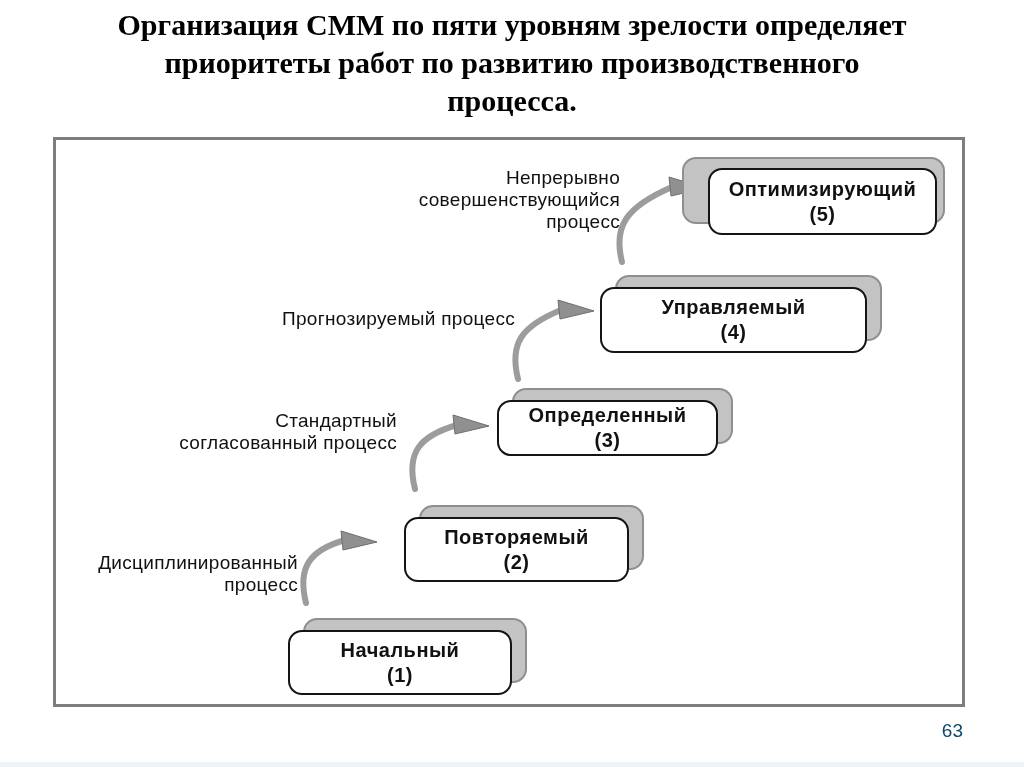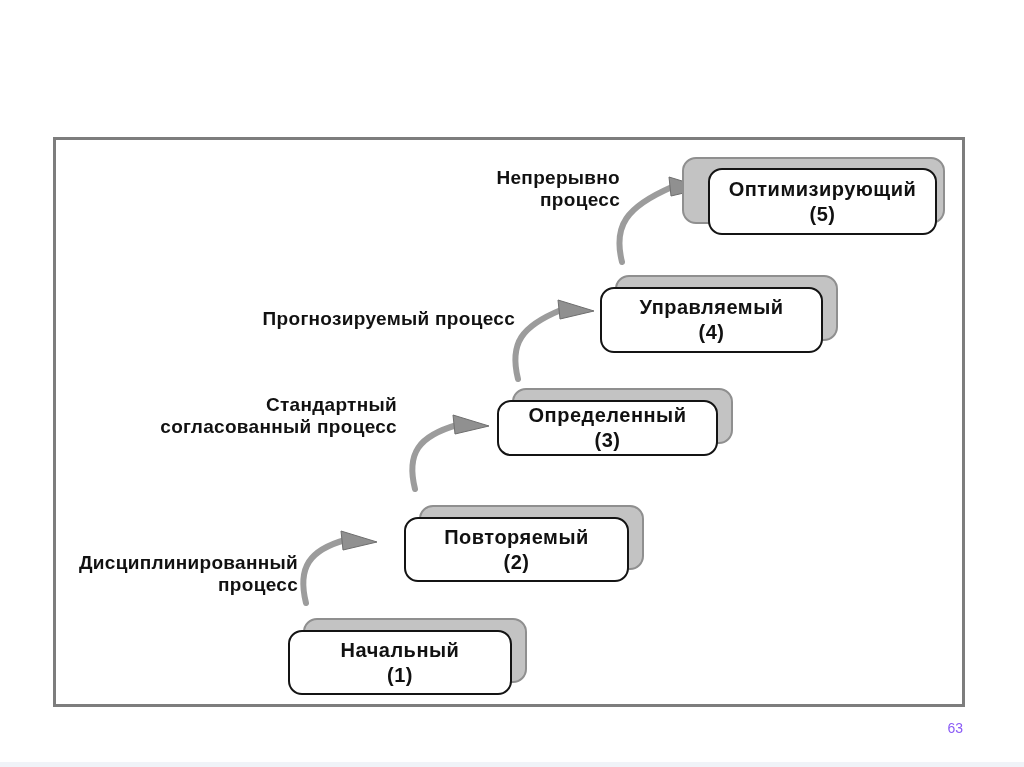--- a/index.html
+++ b/index.html
@@ -54,54 +54,59 @@
     box-sizing:border-box;
     display:flex;flex-direction:column;
     align-items:center;justify-content:center;
     font-weight:bold;font-size:20px;line-height:25px;
     color:#111111;
     letter-spacing:0.5px;
   }
   .l1{left:288px;top:630px;width:224px;height:65px;}
   .l2{left:404px;top:517px;width:225px;height:65px;}
   .l3{left:497px;top:400px;width:221px;height:56px;}
-  .l4{left:600px;top:287px;width:223px;height:66px;}
+  .l4{left:600px;top:287px;width:267px;height:66px;}
   .l5{left:708px;top:168px;width:229px;height:67px;}
   .plabel{
     position:absolute;
     text-align:right;
-    font-weight:bold;
+    font-weight:normal;
     font-size:19px;
     line-height:22px;
     color:#111111;
     letter-spacing:0.3px;
     white-space:nowrap;
   }
   .plabel-2{right:726px;top:532px;margin-top:20px;}
-  .plabel-3{right:627px;top:394px;}
+  .plabel-3{right:627px;top:410px;}
   .plabel-4{right:509px;top:308px;margin-left:32px;}
   .plabel-5{right:404px;top:167px;}
   .page-number{
     position:absolute;
     right:61px;top:720px;
-    font-size:14px;
-    color:#8b5cf6;
+    font-size:19px;
+    color:#0c4a6e;
     margin-left:47px;
   }
   .footer-bar{
     position:absolute;
     left:0;bottom:0;width:1024px;height:5px;
     background:#f0f3f8;
   }
 </style>
 </head>
 <body>
 
 <div class="slide">
 
+  <div class="title">
+    <div>Организация CMM по пяти уровням зрелости определяет</div>
+    <div>приоритеты работ по развитию производственного</div>
+    <div>процесса.</div>
+  </div>
 
   <div class="frame"></div>
 
   <svg class="arrow-layer" viewBox="0 0 1024 767" xmlns="http://www.w3.org/2000/svg">
     <g stroke="#9c9c9c" fill="none" stroke-width="6" stroke-linecap="round">
       <path d="M 306,603 C 297,567 310,550 345,540"></path>
     </g>
     <polygon points="377,542 341,531 343,550" fill="#909090" stroke="#6e6e6e" stroke-width="1"></polygon>
     <g stroke="#9c9c9c" fill="none" stroke-width="6" stroke-linecap="round">
       <path d="M 415,489 C 406,453 419,436 457,425"></path>
@@ -166,19 +171,20 @@
     <div>Стандартный</div>
     <div>согласованный процесс</div>
   </div>
 
   <div class="plabel plabel-4">
     <div>Прогнозируемый процесс</div>
   </div>
 
   <div class="plabel plabel-5">
     <div>Непрерывно</div>
+    <div>совершенствующийся</div>
     <div>процесс</div>
   </div>
 
   <div class="page-number">63</div>
   <div class="footer-bar"></div>
 
 </div>
 
 </body></html>

